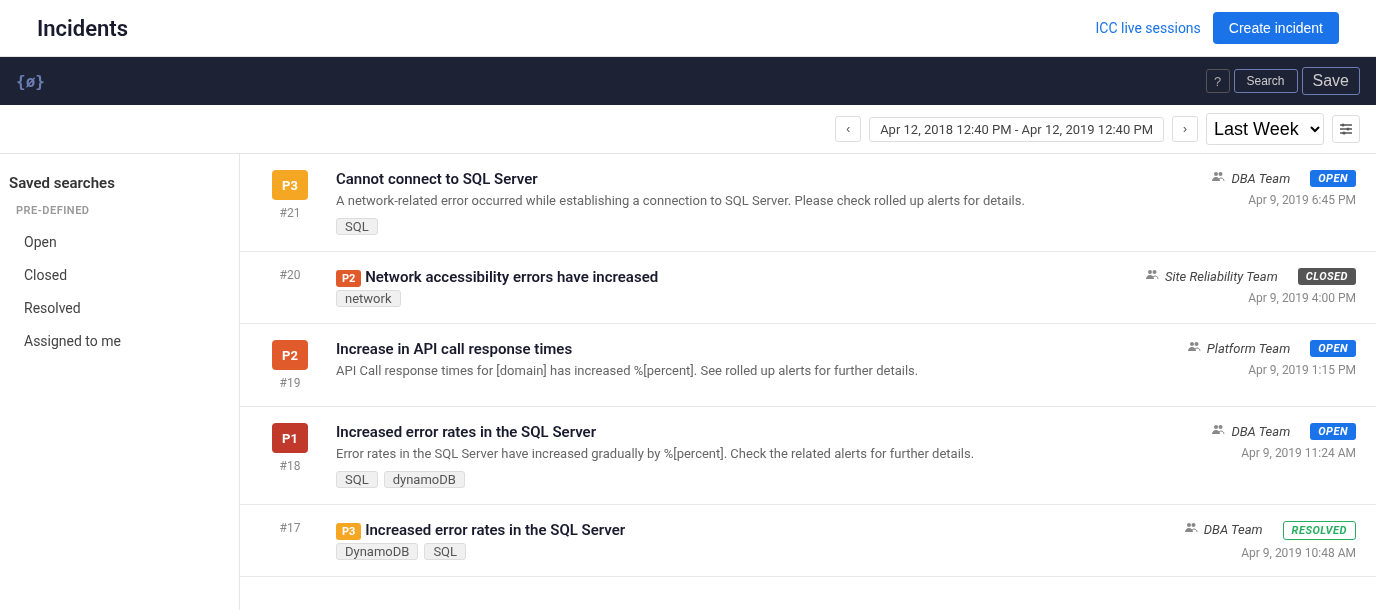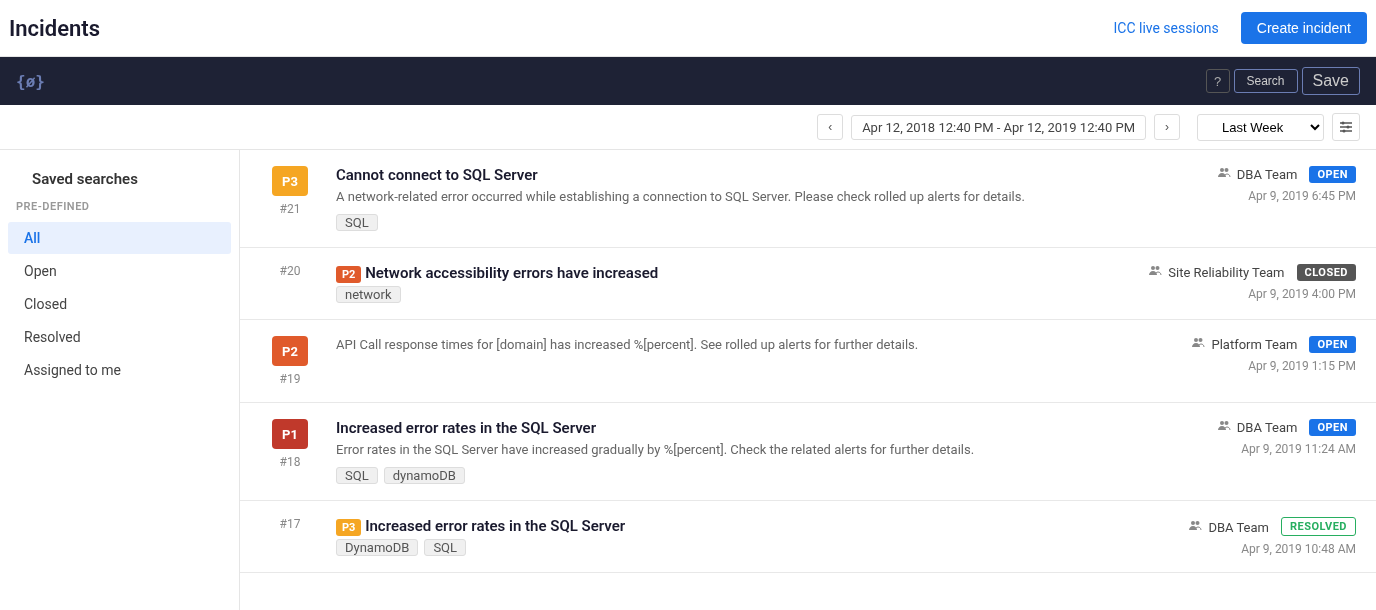--- a/index.html
+++ b/index.html
@@ -1,27 +1,27 @@
 <!DOCTYPE html>
 <html><head>
   <meta charset="utf-8">
   <style>
     * { box-sizing: border-box; margin: 0; padding: 0; }
     body { font-family: -apple-system, BlinkMacSystemFont, 'Segoe UI', Roboto, sans-serif; background: #f5f5f5; color: #333; font-size: 14px; }
 
     .top-bar {
       background: #fff;
-      padding: 12px 9px;
+      padding: 12px 37px;
       display: flex;
       align-items: center;
       justify-content: space-between;
       border-bottom: 1px solid #e5e5e5;
     }
     .page-title { font-size: 22px; font-weight: 600; color: #1a1a2e; }
-    .top-actions { display: flex; align-items: center; gap: 22px; }
+    .top-actions { display: flex; align-items: center; gap: 12px; }
     .icc-link { color: #1a73e8; text-decoration: none; font-size: 14px; }
     .create-incident-btn {
       background: #1a73e8;
       color: #fff;
       border: none;
       border-radius: 4px;
       padding: 8px 16px;
       font-size: 14px;
       cursor: pointer;
       font-weight: 500;
@@ -105,25 +105,24 @@
       font-size: 13px;
       color: #444;
       padding: 4px 10px;
       border: 1px solid #ddd;
       border-radius: 3px;
       background: #fff;
     }
     .period-select {
       border: 1px solid #ddd;
       border-radius: 3px;
-      padding: 4px 20px;
-      font-size: 13px;
-      background: #fff;
-      cursor: pointer;
-      margin-left: 9px;
+      padding: 4px 3px;
+      font-size: 18px;
+      background: #fff;
+      cursor: pointer;
     }
     .filter-icon-btn {
       background: #fff;
       border: 1px solid #ddd;
       border-radius: 3px;
       width: 28px;
       height: 28px;
       cursor: pointer;
       display: flex; align-items: center; justify-content: center;
       color: #555;
@@ -146,21 +145,21 @@
       font-weight: 600;
       color: #999;
       text-transform: uppercase;
       letter-spacing: 0.5px;
       padding: 0 16px 8px;
     }
     .sidebar-heading {
       font-size: 15px;
       font-weight: 600;
       color: #333;
-      padding: 4px 32px 12px;
+      padding: 4px 9px 12px;
     }
     .sidebar-nav-item {
       padding: 8px 16px;
       font-size: 14px;
       color: #444;
       cursor: pointer;
       border-radius: 3px;
       margin: 1px 8px;
     }
     .sidebar-nav-item.active {
@@ -244,21 +243,21 @@
       font-size: 11px;
       font-weight: 700;
       text-transform: uppercase;
       letter-spacing: 0.5px;
     }
     .status-open { background: #1a73e8; color: #fff; }
     .status-closed { background: #555; color: #fff; }
     .status-resolved { background: #fff; color: #27ae60; border: 1px solid #27ae60; }
     .incident-time { font-size: 12px; color: #888; text-align: right; }
 
-    .meta-top { display: flex; align-items: flex-end; gap: 12px; }
+    .meta-top { display: flex; align-items: flex-start; gap: 20px; font-style: italic; }
 
     
     .inline-priority {
       border-radius: 3px;
       color: #fff;
       font-size: 11px;
       font-weight: 700;
       padding: 2px 6px;
     }
     .inline-p2 { background: #e05a2b; }
@@ -302,21 +301,20 @@
     </svg>
   </button>
 </div>
 
 <div class="main-layout">
 
   <div class="sidebar">
     <div class="sidebar-heading">Saved searches</div>
     <div class="sidebar-section-title">PRE-DEFINED</div>
     <div id="sidebar-nav">
-        <div class="sidebar-nav-item active">All</div>
         <div class="sidebar-nav-item">Open</div>
         <div class="sidebar-nav-item">Closed</div>
         <div class="sidebar-nav-item">Resolved</div>
         <div class="sidebar-nav-item">Assigned to me</div>
       </div>
   </div>
 
   <div class="incidents-list" id="incidents-list">
   <div class="incident-item">
       <div class="incident-left">
@@ -380,20 +378,23 @@
         </div>
         <span class="incident-time">Apr 9, 2019 4:00 PM</span>
       </div>
     </div>
       <div class="incident-item">
       <div class="incident-left">
         <div class="priority-badge priority-p2">P2</div>
         <span class="incident-num">#19</span>
       </div>
       <div class="incident-body">
+        <div class="incident-title">
+          <a href="#">Increase in API call response times</a>
+        </div>
         <div class="incident-desc">API Call response times for [domain] has increased %[percent]. See rolled up alerts for further details.</div>
       </div>
       <div class="incident-meta">
         <div class="meta-top">
           <span class="team-label">
             <span class="team-icon">
               <svg width="14" height="14" viewBox="0 0 14 14" fill="none">
                   <circle cx="5" cy="4" r="2" fill="#888"></circle>
                   <circle cx="9.5" cy="4" r="2" fill="#888"></circle>
                   <path d="M1 11c0-2.2 1.8-4 4-4s4 1.8 4 4" fill="#888"></path>

